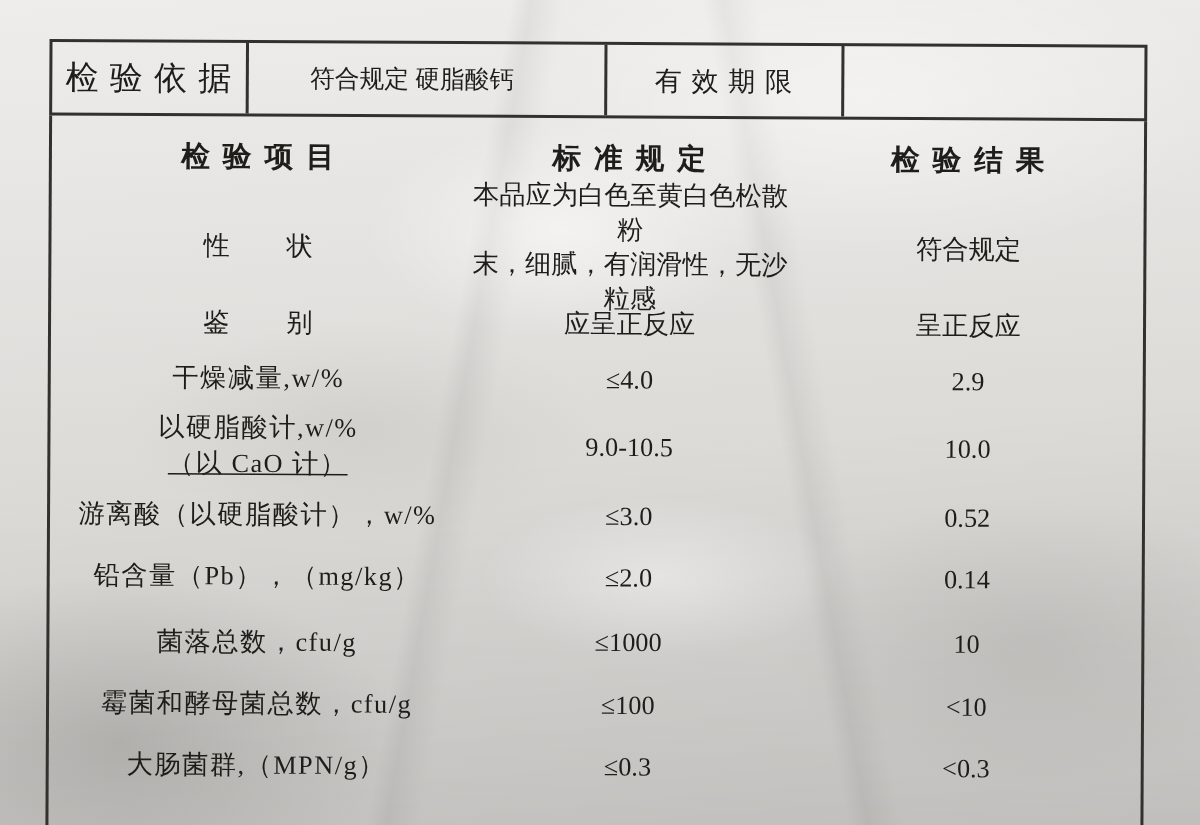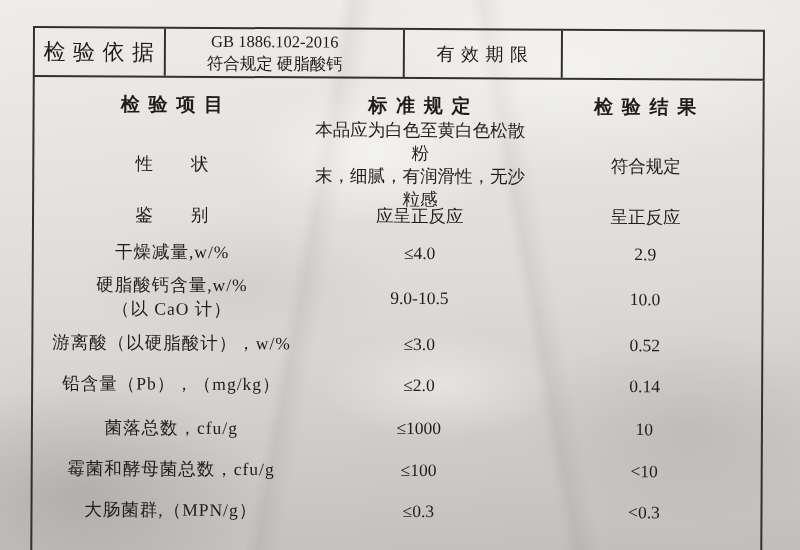--- a/index.html
+++ b/index.html
@@ -49,36 +49,35 @@
   .trow { display: flex; width: 100%; }
   .c-item   { width: 38%; display: flex; flex-direction: column;
               align-items: center; justify-content: center; }
   .c-std    { width: 30%; display: flex; flex-direction: column;
               align-items: center; justify-content: center; }
   .c-res    { width: 32%; display: flex; align-items: center; justify-content: center; }
   .col-headers { height: 53px; font-size: 19px; font-weight: bold; letter-spacing: 2px; }
   .col-headers > div { display: flex; align-items: center; justify-content: center; }
   .body-row { font-size: 17.5px; }
   .body-row .c-item { letter-spacing: 1px; }
-  .line2 { display: block; }
+  .line2 { display: block; text-decoration: underline; }
   .std-wrap { line-height: 23px; text-align: center; }
   .r0 { height: 65px; } .r1 { height: 38px; } .r2 { height: 36px; }
   .r3 { height: 54px; } .r4 { height: 38px; } .r5 { height: 44px; }
   .r6 { height: 43px; } .r7 { height: 40px; } .r8 { height: 42px; }
 </style>
 </head>
 <body>
 
 <div class="paper">
   <div class="tilt">
 
     <div class="header-box">
       <div class="hcell hc1">检 验 依 据</div>
       <div class="hcell hc2">
-        <span>GB 1886.102-2016</span>
         <span>符合规定 硬脂酸钙</span>
       </div>
       <div class="hcell hc3">有 效 期 限</div>
       <div class="hcell hc4"></div>
     </div>
 
     <div class="main-box">
 
       <div class="trow col-headers">
         <div class="c-item">检 验 项 目</div>
@@ -102,21 +101,21 @@
       </div>
 
       <div class="trow body-row r2">
         <div class="c-item">干燥减量,w/%</div>
         <div class="c-std">≤4.0</div>
         <div class="c-res">2.9</div>
       </div>
 
       <div class="trow body-row r3">
         <div class="c-item">
-          <span>硬脂酸钙含量,w/%</span>
+          <span>以硬脂酸计,w/%</span>
           <span class="line2">（以 CaO 计）</span>
         </div>
         <div class="c-std">9.0-10.5</div>
         <div class="c-res">10.0</div>
       </div>
 
       <div class="trow body-row r4">
         <div class="c-item">游离酸（以硬脂酸计），w/%</div>
         <div class="c-std">≤3.0</div>
         <div class="c-res">0.52</div>

